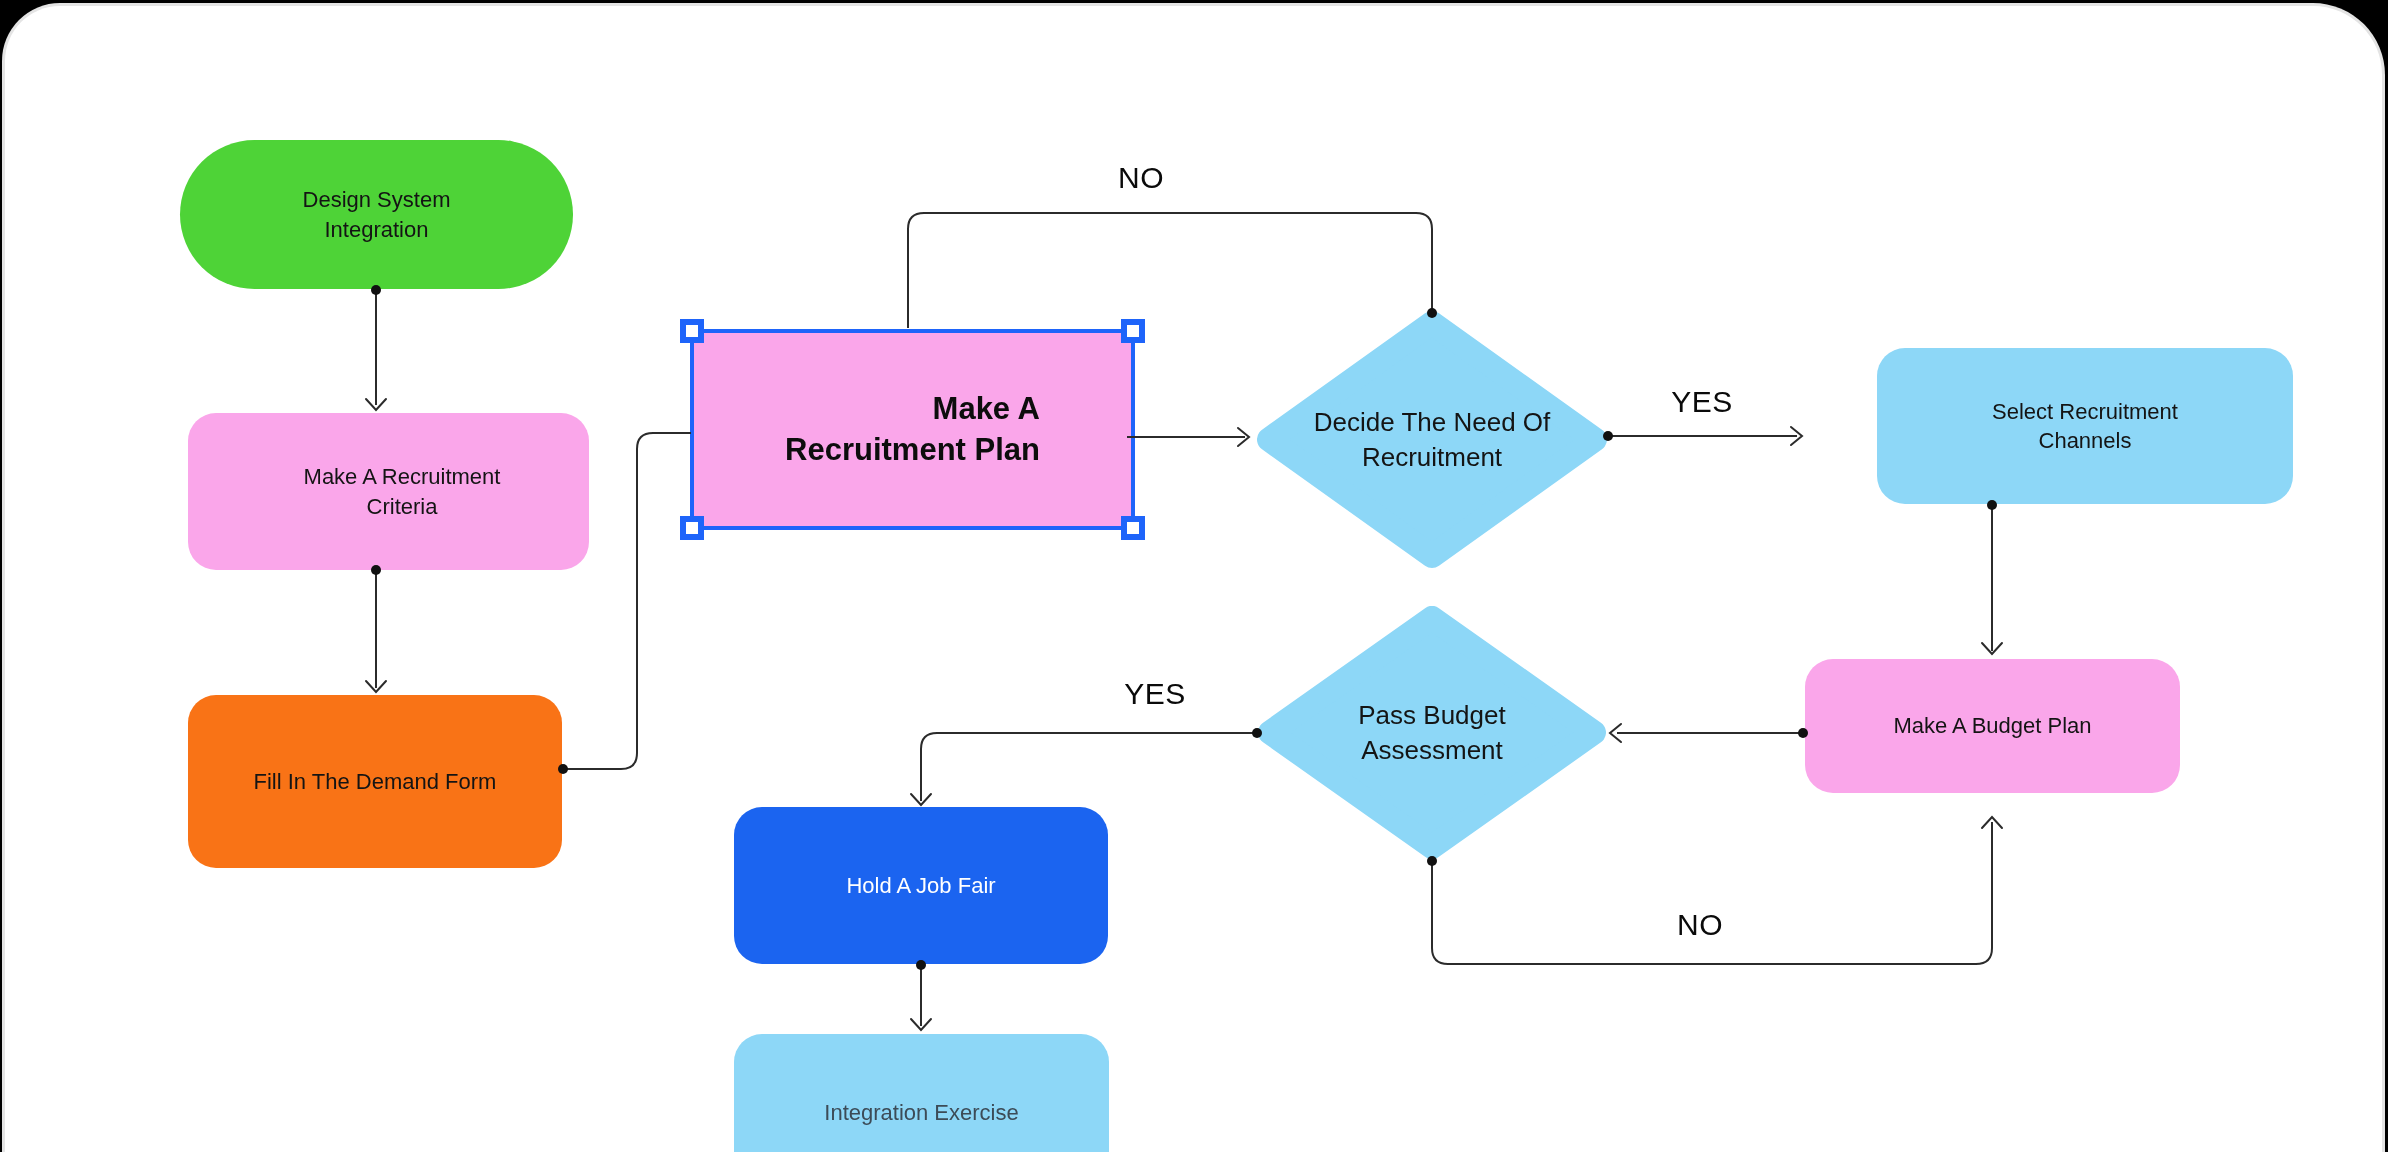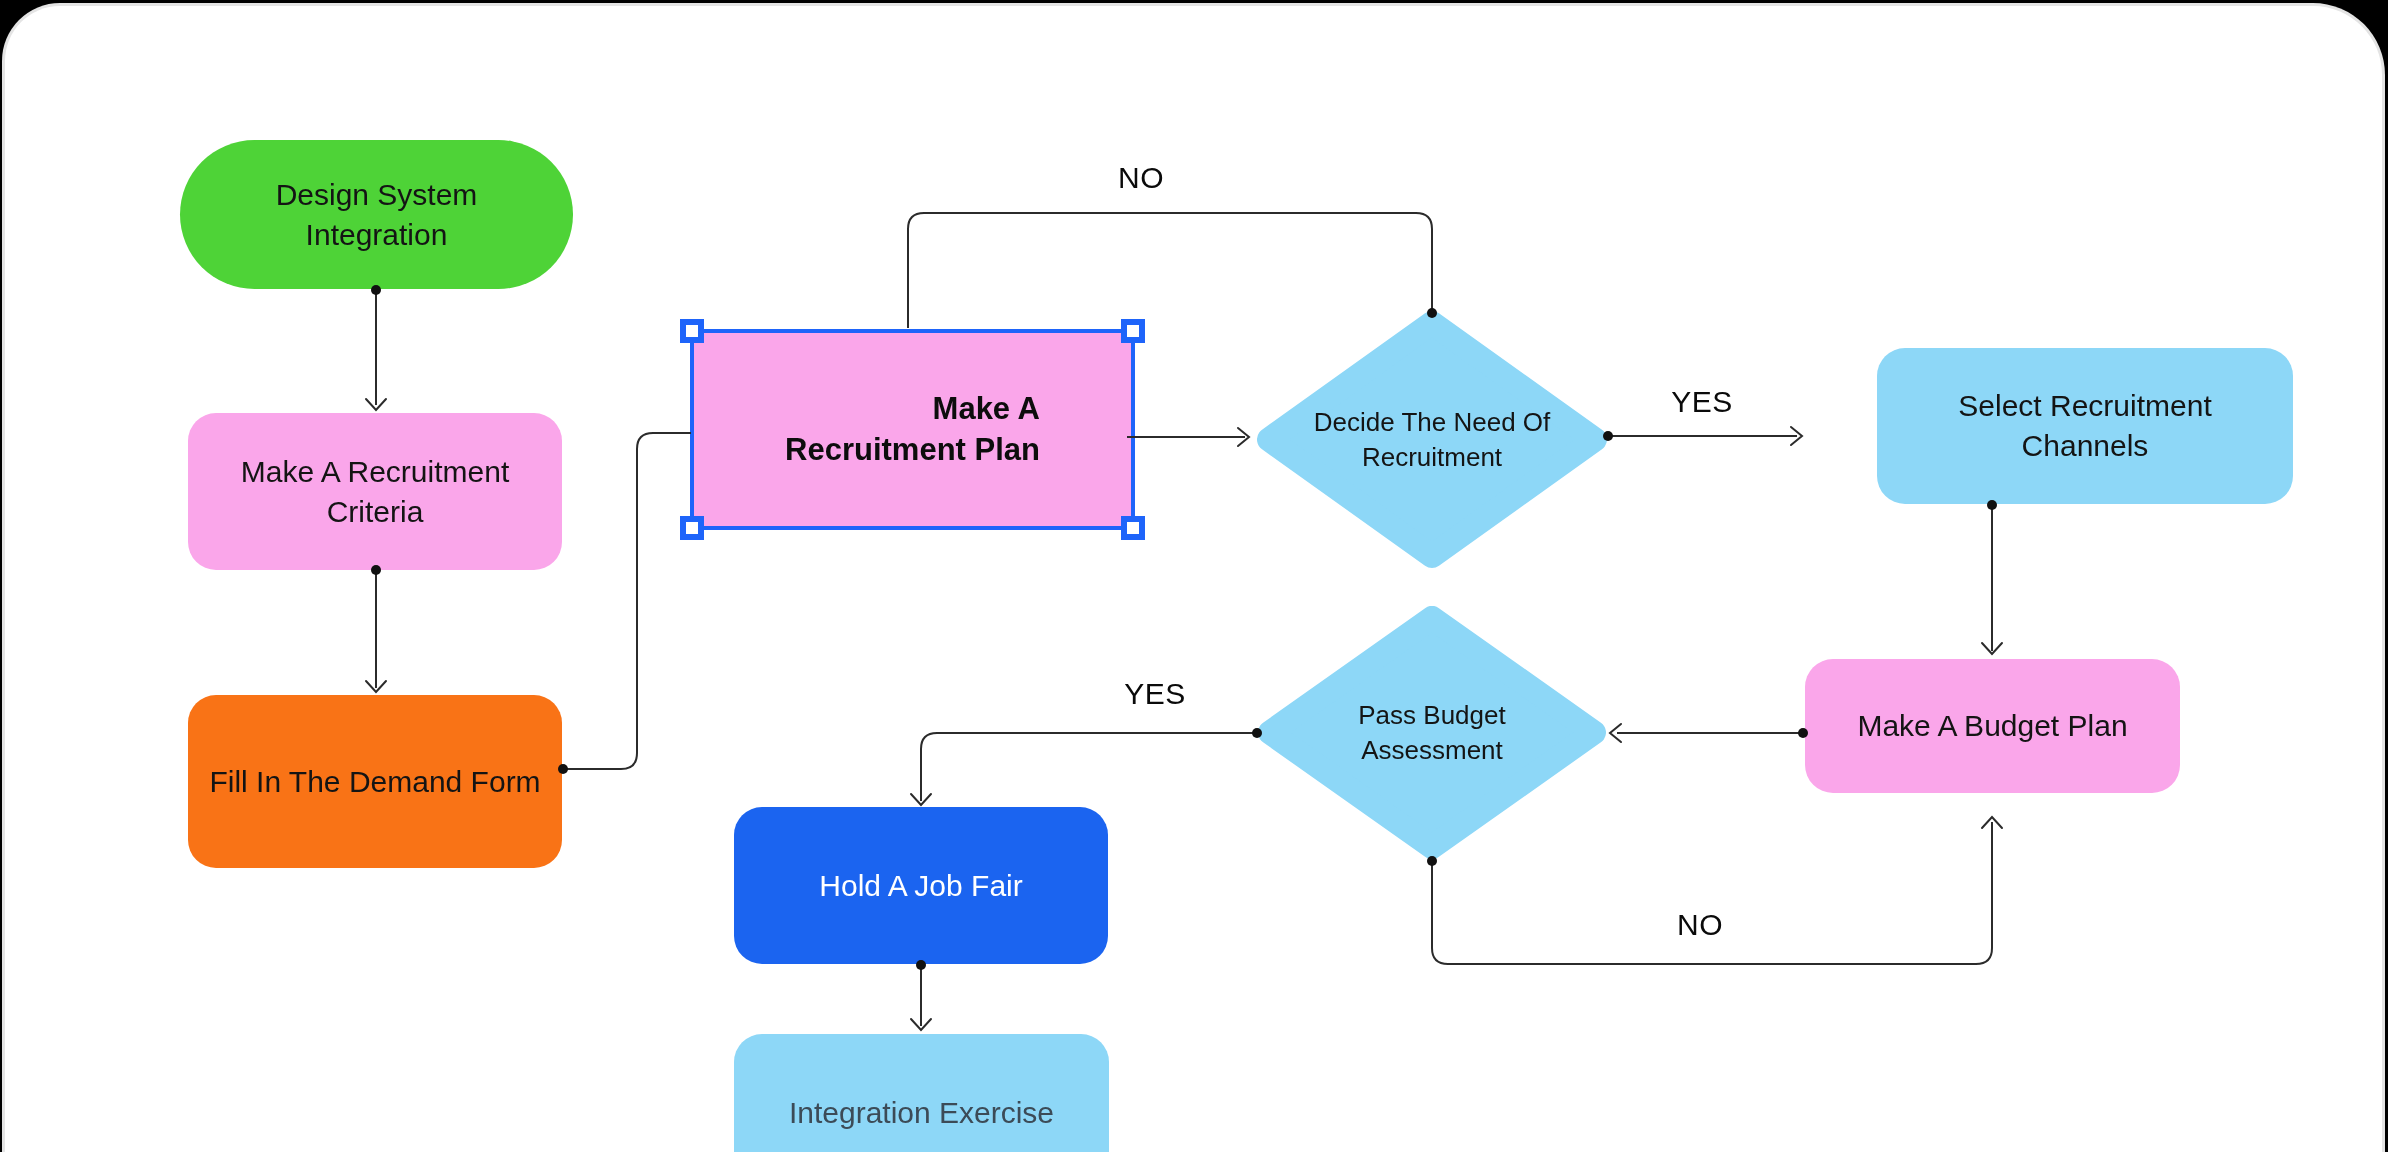--- a/index.html
+++ b/index.html
@@ -2,25 +2,25 @@
 <html><head>
 <meta charset="utf-8">
 <style>
   html,body{margin:0;padding:0;background:#000;}
   .stage{position:relative;width:2388px;height:1152px;overflow:hidden;background:#000;
          font-family:"Liberation Sans", sans-serif;}
   .canvas{position:absolute;left:2px;top:3px;right:3px;bottom:-4px;background:#fff;
           border:3px solid #e4e4e4;border-bottom:none;
           border-radius:58px 72px 0 0;overflow:hidden;}
   .node{position:absolute;display:flex;align-items:center;justify-content:center;
-        text-align:center;color:#141414;font-size:30px;line-height:1.32;border-radius:28px;
+        text-align:center;color:#141414;font-size:22px;line-height:1.32;border-radius:28px;
         white-space:pre-line;z-index:2;}
   .terminator{border-radius:78px;}
   .n-green{left:175px;top:134px;width:393px;height:149px;background:#4ED337;}
-  .n-criteria{left:183px;top:407px;width:374px;height:157px;background:#FAA6EA;}
+  .n-criteria{left:183px;top:407px;width:374px;height:157px;background:#FAA6EA;padding-left:27px;}
   .n-demand{left:183px;top:689px;width:374px;height:173px;background:#f97316;}
   .n-plan{left:685px;top:323px;width:437px;height:193px;background:#FAA6EA;
           border:4px solid #1E64FA;border-radius:2px;font-weight:700;font-size:31px;color:#0d0d0d;text-align:right;}
   .n-channels{left:1872px;top:342px;width:416px;height:156px;background:#8DD7F7;}
   .n-budget{left:1800px;top:653px;width:375px;height:134px;background:#FAA6EA;}
   .n-jobfair{left:729px;top:801px;width:374px;height:157px;background:#1B64F0;color:#fff;}
   .n-exercise{left:729px;top:1028px;width:375px;height:157px;background:#8DD7F7;color:#3C4B57;}
   .diamond{background:transparent;border-radius:0;font-size:26px;}
   .d1{left:1252px;top:305px;width:350px;height:257px;}
   .d2{left:1253px;top:600px;width:348px;height:253px;}

